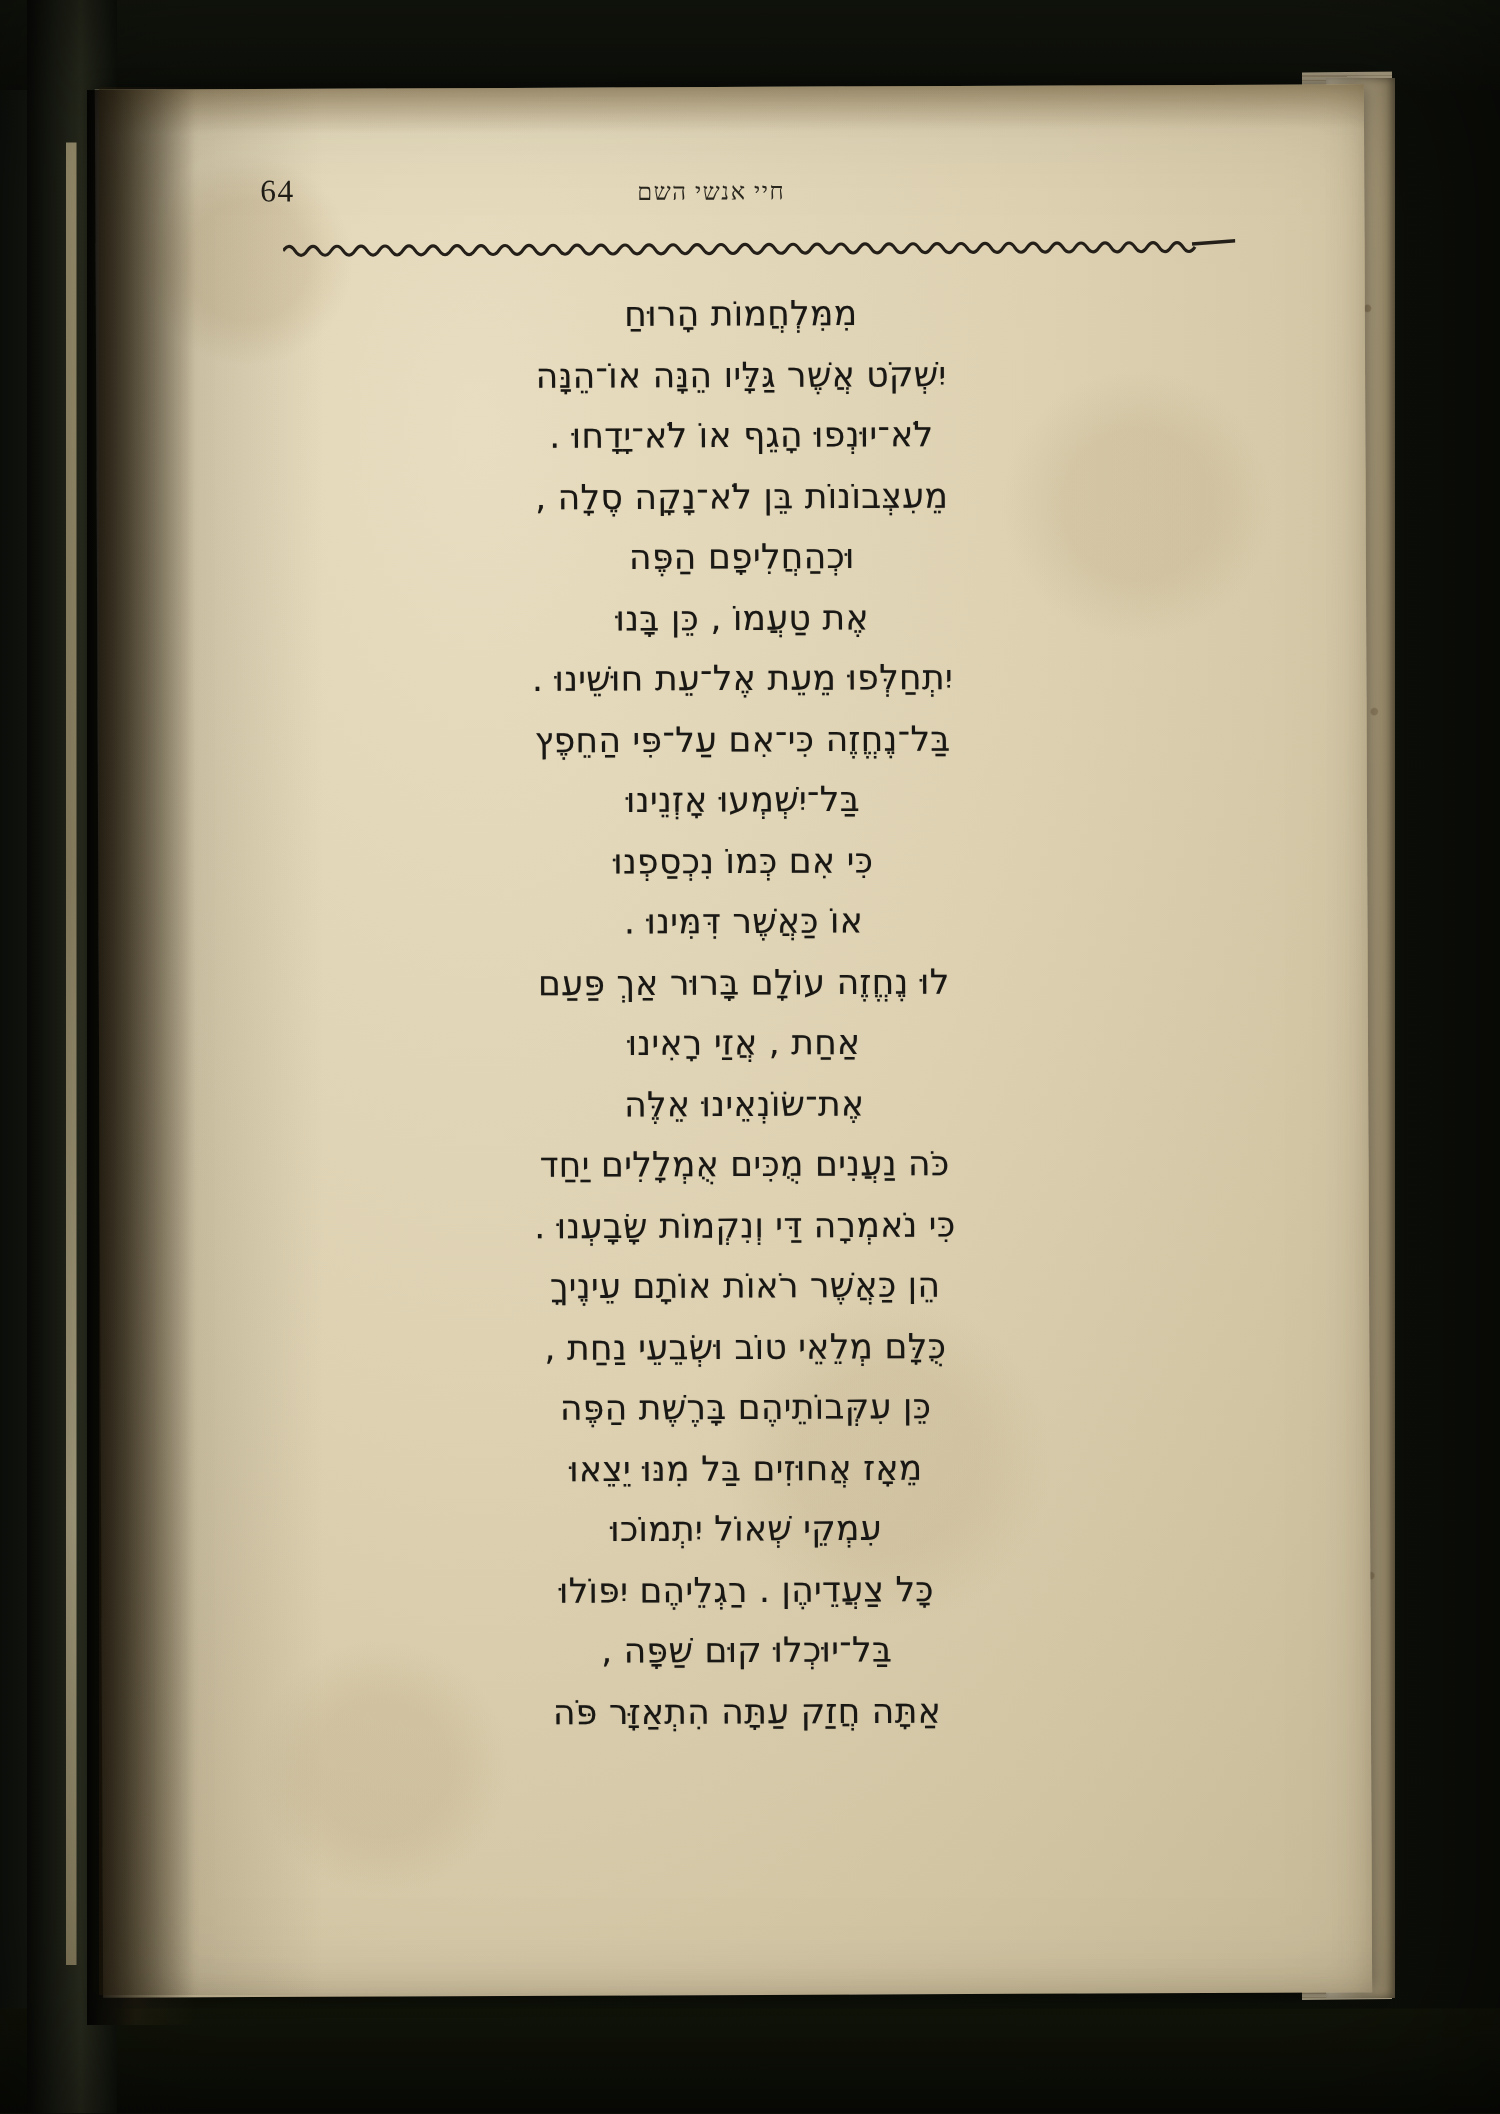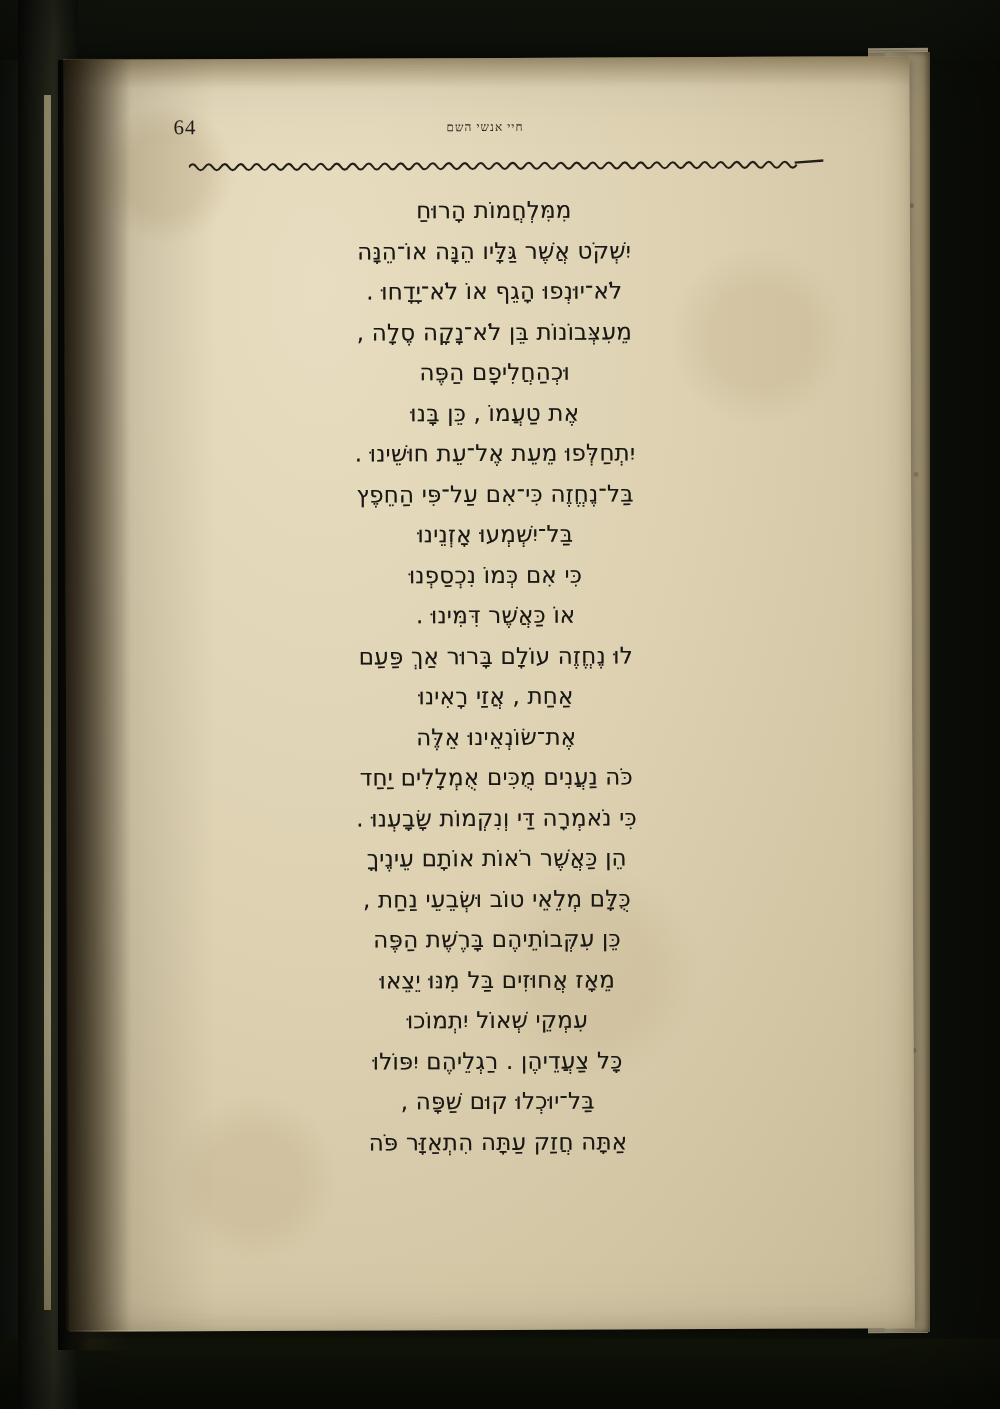--- a/index.html
+++ b/index.html
@@ -125,21 +125,21 @@
   }
 
   .running-head {
     position: relative;
     height: 30px;
   }
   .head-title {
     position: absolute;
     right: 300px;
     top: 0;
-    font-size: 12px;
+    font-size: 16px;
     letter-spacing: 1px;
     color: #2a271f;
     white-space: nowrap;
   }
   .page-number {
     position: absolute;
     left: 10px;
     top: -6px;
     font-size: 21px;
     font-family: "Liberation Serif", serif;

